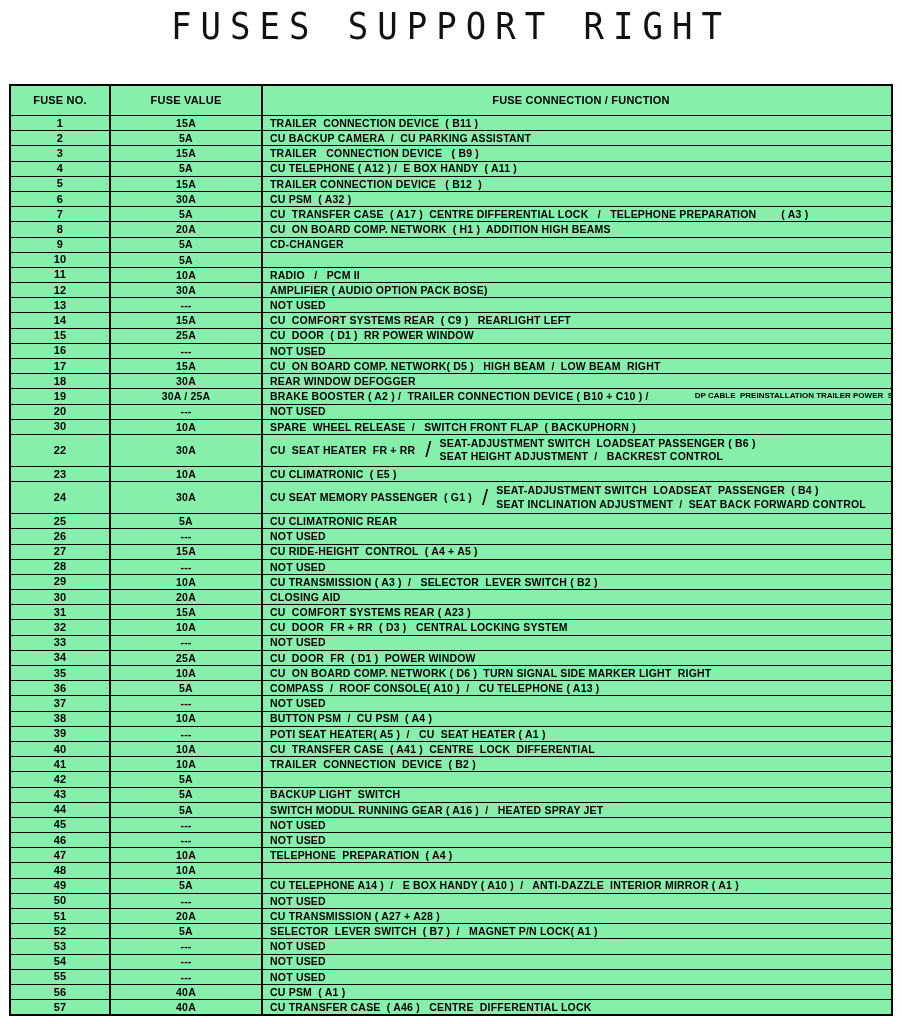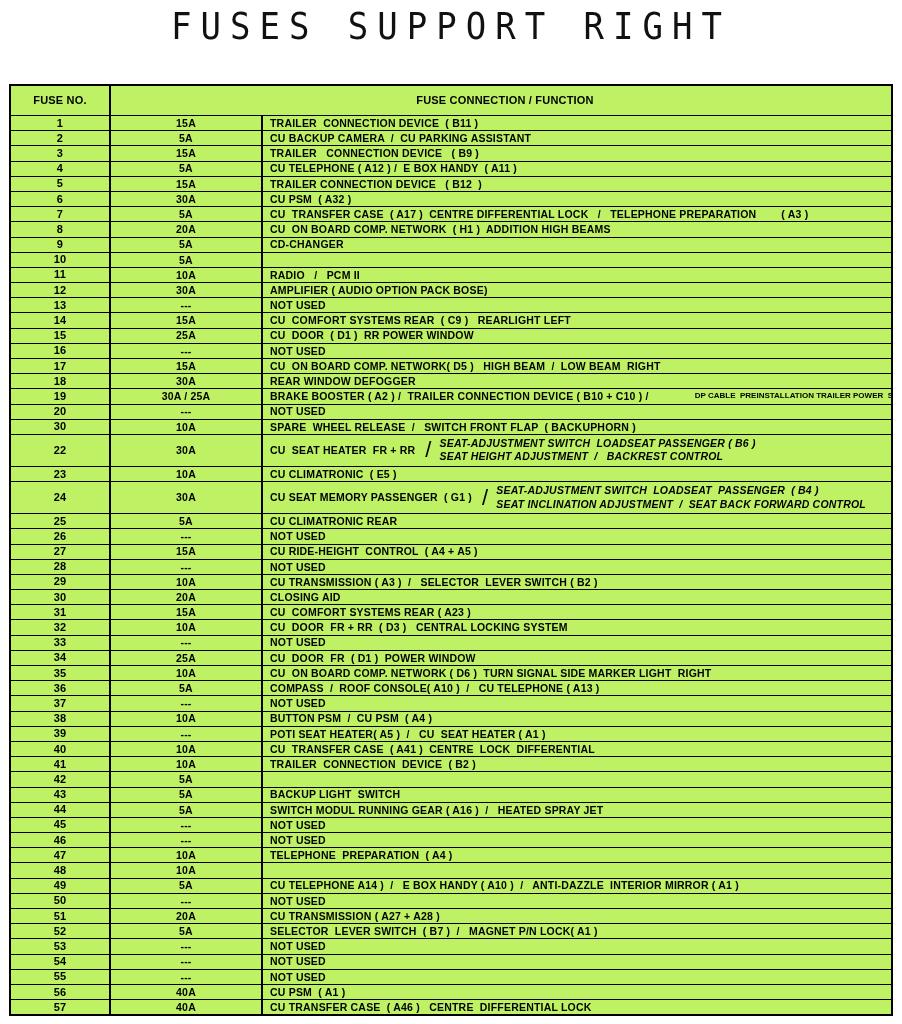--- a/index.html
+++ b/index.html
@@ -13,46 +13,47 @@
     font-family:"DejaVu Sans Mono", monospace;
     font-size:34px; font-weight:400; letter-spacing:9px;
     color:#111;
     transform:scaleY(1.08);
     transform-origin:top center;
     white-space:pre;
   }
   .fuse-table {
     position:absolute; top:84px; left:9px; width:884px;
     border:2px solid #000; box-sizing:border-box;
-    background:#bef264;
+    background:#86efac;
   }
   .row { display:flex; height:15.2px; box-sizing:border-box; border-top:1px solid #000; }
   .row.header { height:29px; border-top:none; }
   .row.double { height:32px; }
   .cell {
     box-sizing:border-box; display:flex; align-items:center; overflow:hidden;
     font-size:10.5px; font-weight:700; letter-spacing:0.2px; line-height:1;
   }
   .c1 { width:100px; justify-content:center; border-right:2px solid #000; font-size:11px; }
   .c2 { width:152px; justify-content:center; border-right:2px solid #000; }
   .c3 { flex:1; padding-left:7px; white-space:pre; }
   .header .cell { font-size:11px; }
   .header .c3 { justify-content:center; padding-left:8px; }
   .small-suffix { font-size:8px; font-weight:700; letter-spacing:0; white-space:pre;margin-left:43px; }
   .big-slash { font-size:22px; font-weight:400; padding:0 8px 0 10px; }
-  .stack { display:flex; flex-direction:column; justify-content:flex-end; line-height:1.3; white-space:pre;font-style:italic; }
+  .stack { display:flex; flex-direction:column; justify-content:flex-end; line-height:1.3; white-space:pre; }
 </style>
 </head>
 <body>
 
 <div class="title">FUSES SUPPORT RIGHT</div>
 
 <div class="fuse-table">
   <div class="row header">
     <div class="cell c1">FUSE NO.</div>
+    <div class="cell c2">FUSE VALUE</div>
     <div class="cell c3">FUSE CONNECTION / FUNCTION</div>
   </div>
   <div id="tbody">
       <div class="row">
     <div class="cell c1">1</div>
     <div class="cell c2">15A</div>
     <div class="cell c3">TRAILER  CONNECTION DEVICE  ( B11 )</div>
   </div>
       <div class="row">
     <div class="cell c1">2</div>

